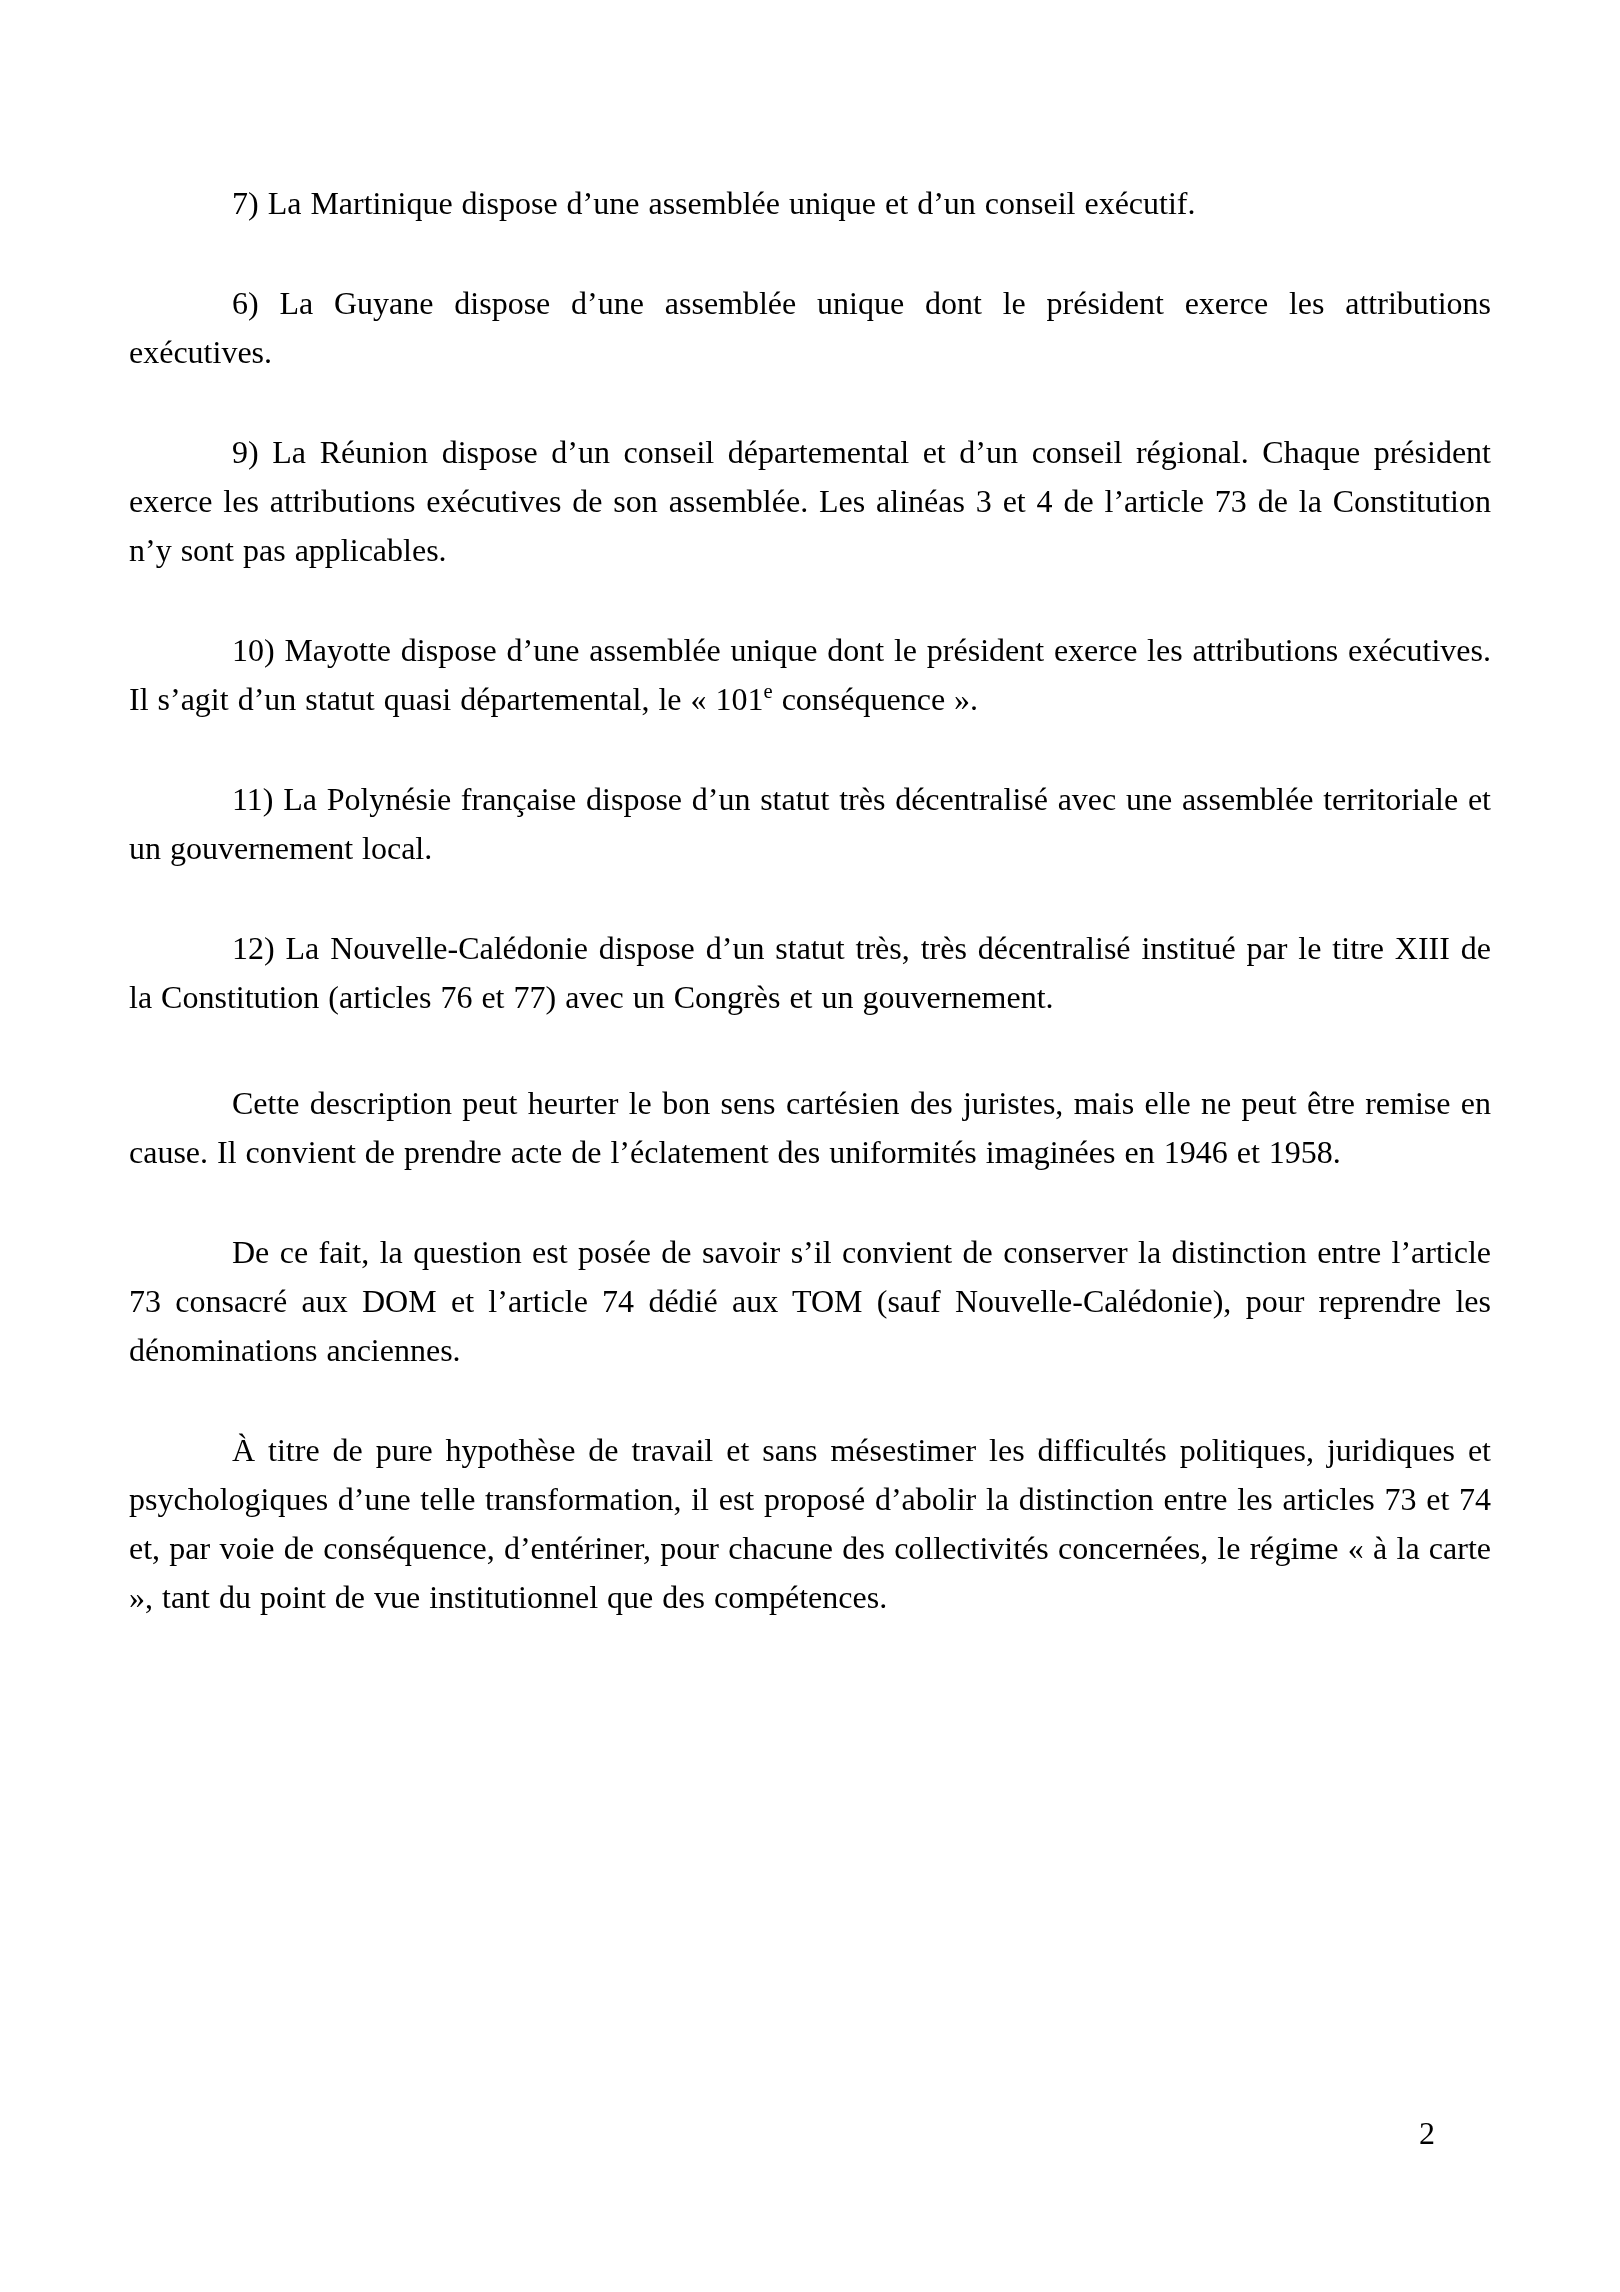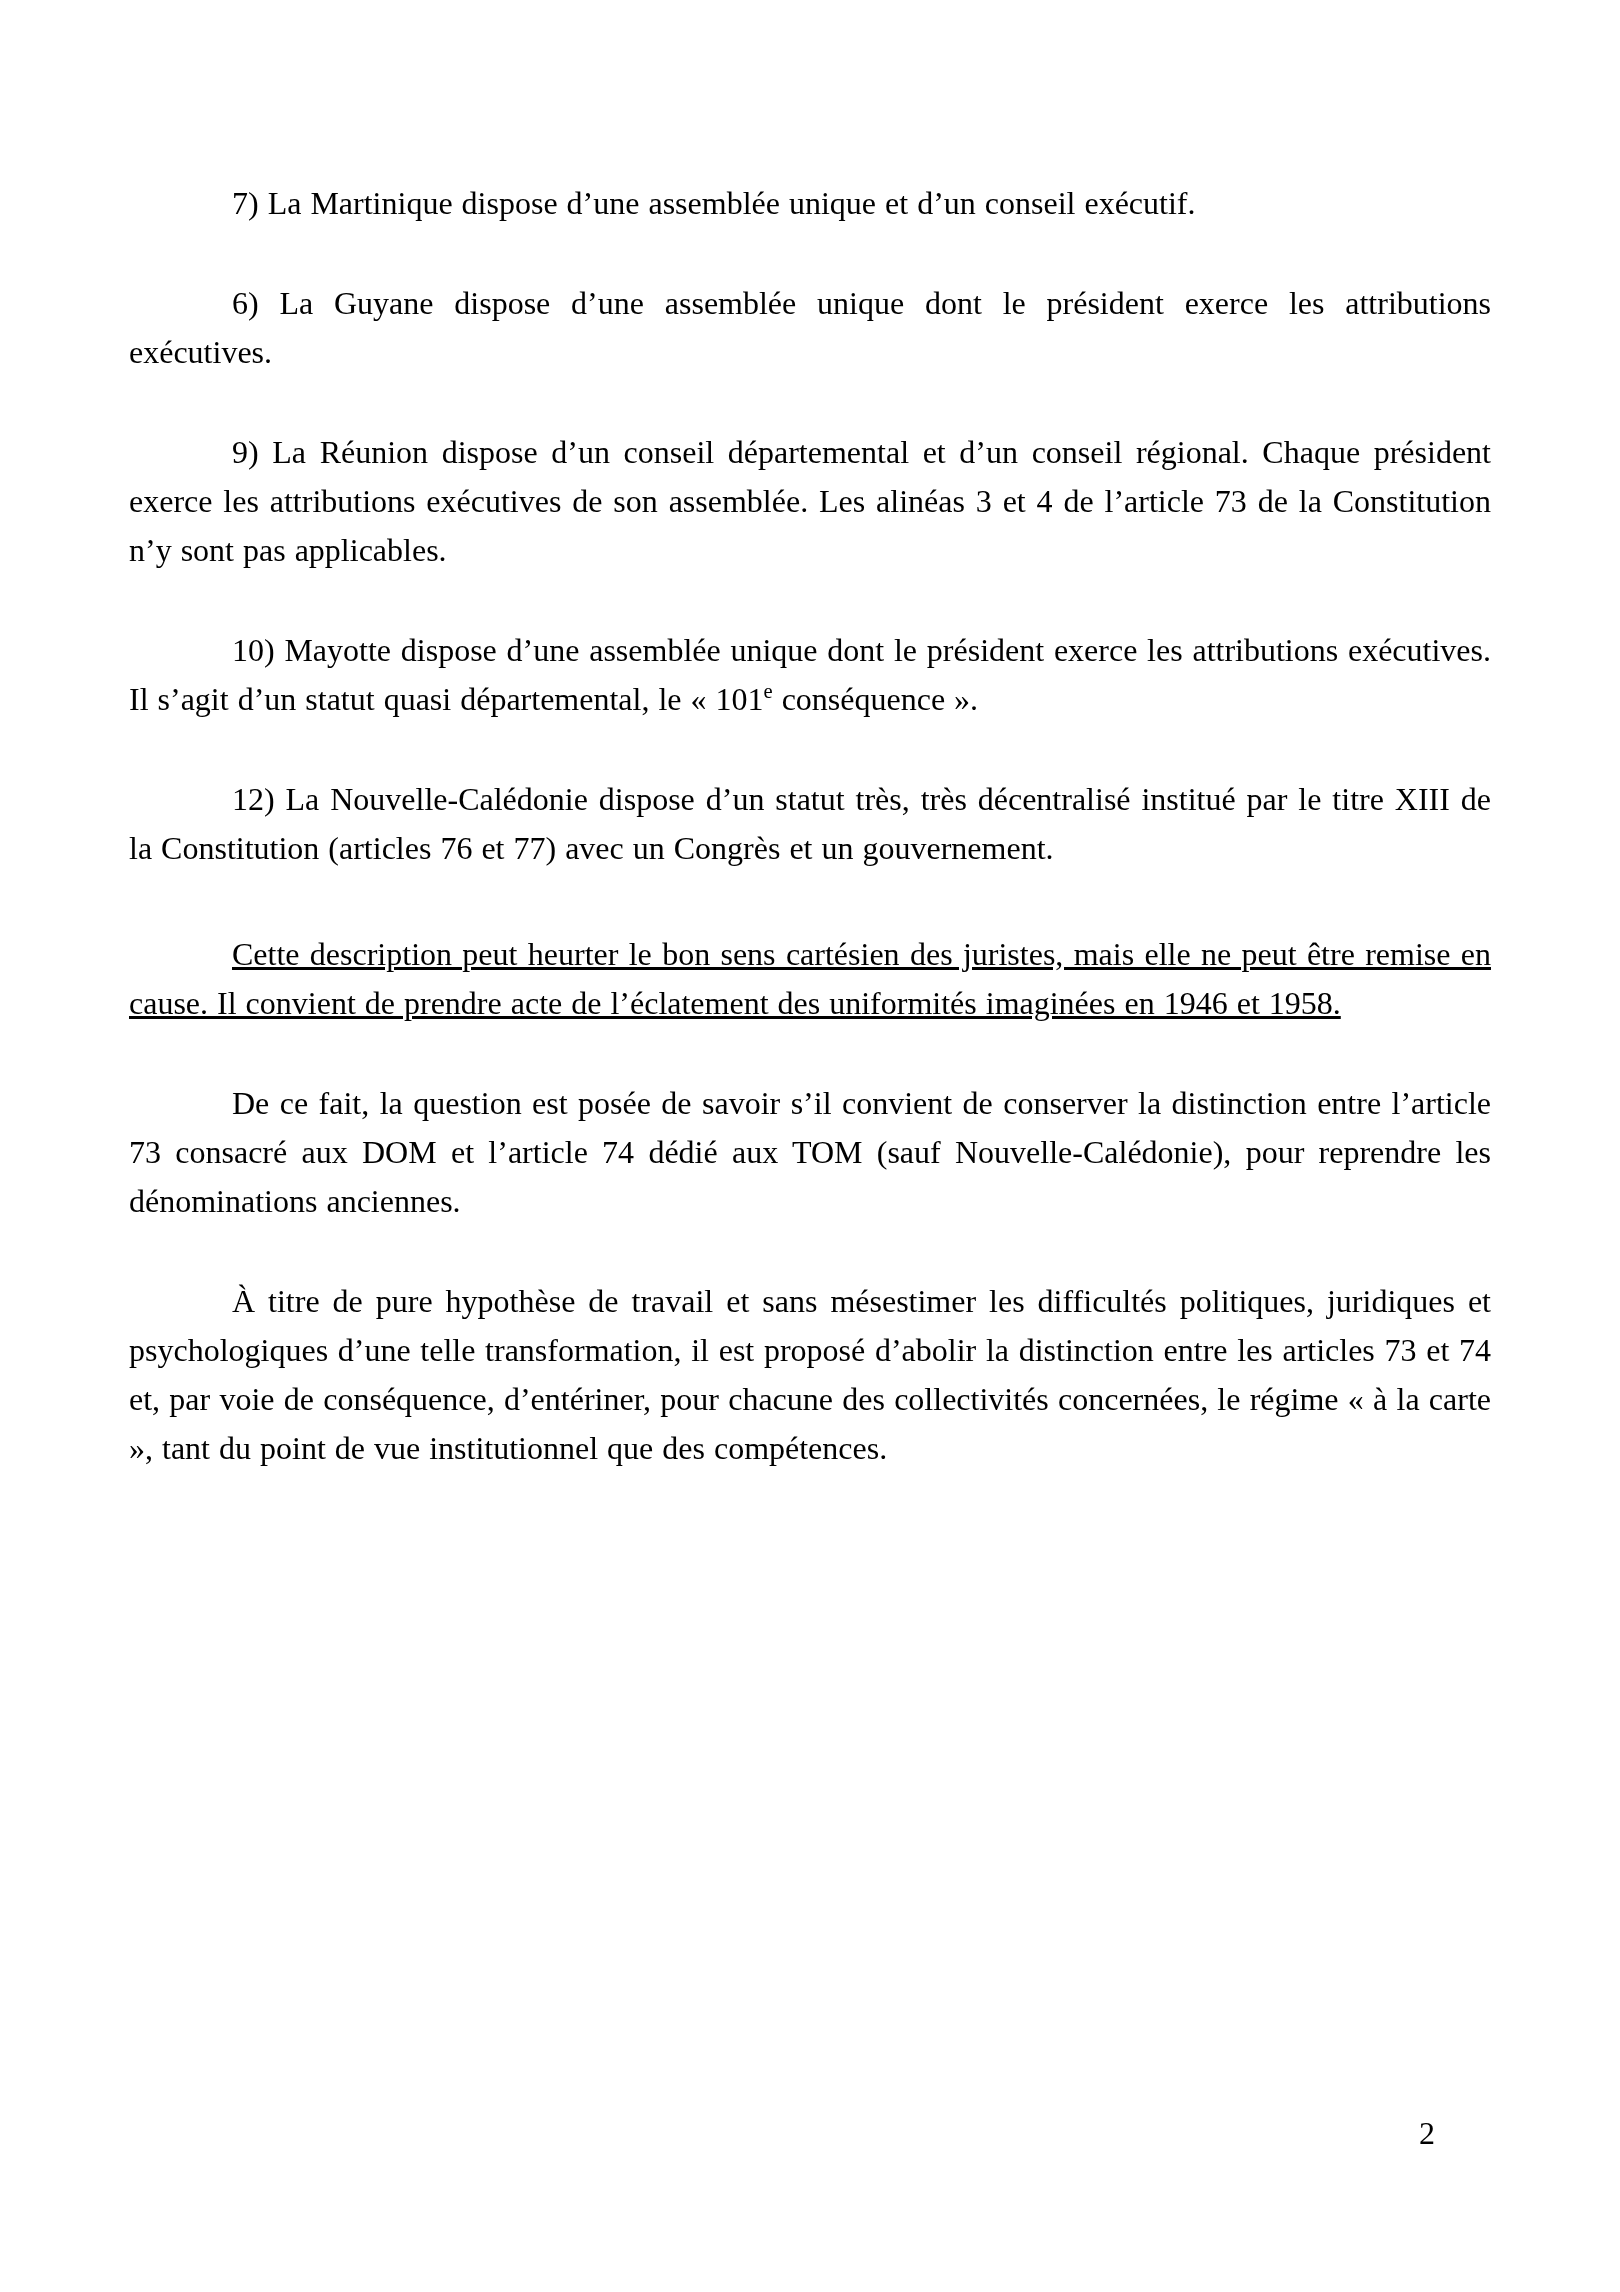--- a/index.html
+++ b/index.html
@@ -26,21 +26,20 @@
   .para {
     margin: 0 0 51px 0;
     font-size: 32px;
     line-height: 49px;
     text-align: justify;
     text-indent: 103px;
     word-spacing: 1px;
   }
   .para.extra-gap {
     margin-top: 57px;
-    text-decoration: underline;
   }
   .para sup {
     font-size: 20.6px;
     line-height: 0;
     vertical-align: super;
   }
   .page-number {
     position: absolute;
     left: 1419px;
     top: 2109px;
@@ -55,20 +54,21 @@
   <div class="content">
 
     <p class="para">7) La Martinique dispose d’une assemblée unique et d’un conseil exécutif.</p>
 
     <p class="para">6) La Guyane dispose d’une assemblée unique dont le président exerce les attributions exécutives.</p>
 
     <p class="para">9) La Réunion dispose d’un conseil départemental et d’un conseil régional. Chaque président exerce les attributions exécutives de son assemblée. Les alinéas 3 et 4 de l’article 73 de la Constitution n’y sont pas applicables.</p>
 
     <p class="para"><span>10) Mayotte dispose d’une assemblée unique dont le président exerce les attributions exécutives. Il s’agit d’un statut quasi départemental, le « 101</span><sup>e</sup><span> conséquence ».</span></p>
 
+    <p class="para">11) La Polynésie française dispose d’un statut très décentralisé avec une assemblée territoriale et un gouvernement local.</p>
 
     <p class="para">12) La Nouvelle-Calédonie dispose d’un statut très, très décentralisé institué par le titre XIII de la Constitution (articles 76 et 77) avec un Congrès et un gouvernement.</p>
 
     <p class="para extra-gap">Cette description peut heurter le bon sens cartésien des juristes, mais elle ne peut être remise en cause. Il convient de prendre acte de l’éclatement des uniformités imaginées en 1946 et 1958.</p>
 
     <p class="para">De ce fait, la question est posée de savoir s’il convient de conserver la distinction entre l’article 73 consacré aux DOM et l’article 74 dédié aux TOM (sauf Nouvelle-Calédonie), pour reprendre les dénominations anciennes.</p>
 
     <p class="para">À titre de pure hypothèse de travail et sans mésestimer les difficultés politiques, juridiques et psychologiques d’une telle transformation, il est proposé d’abolir la distinction entre les articles 73 et 74 et, par voie de conséquence, d’entériner, pour chacune des collectivités concernées, le régime « à la carte », tant du point de vue institutionnel que des compétences.</p>
 
 

